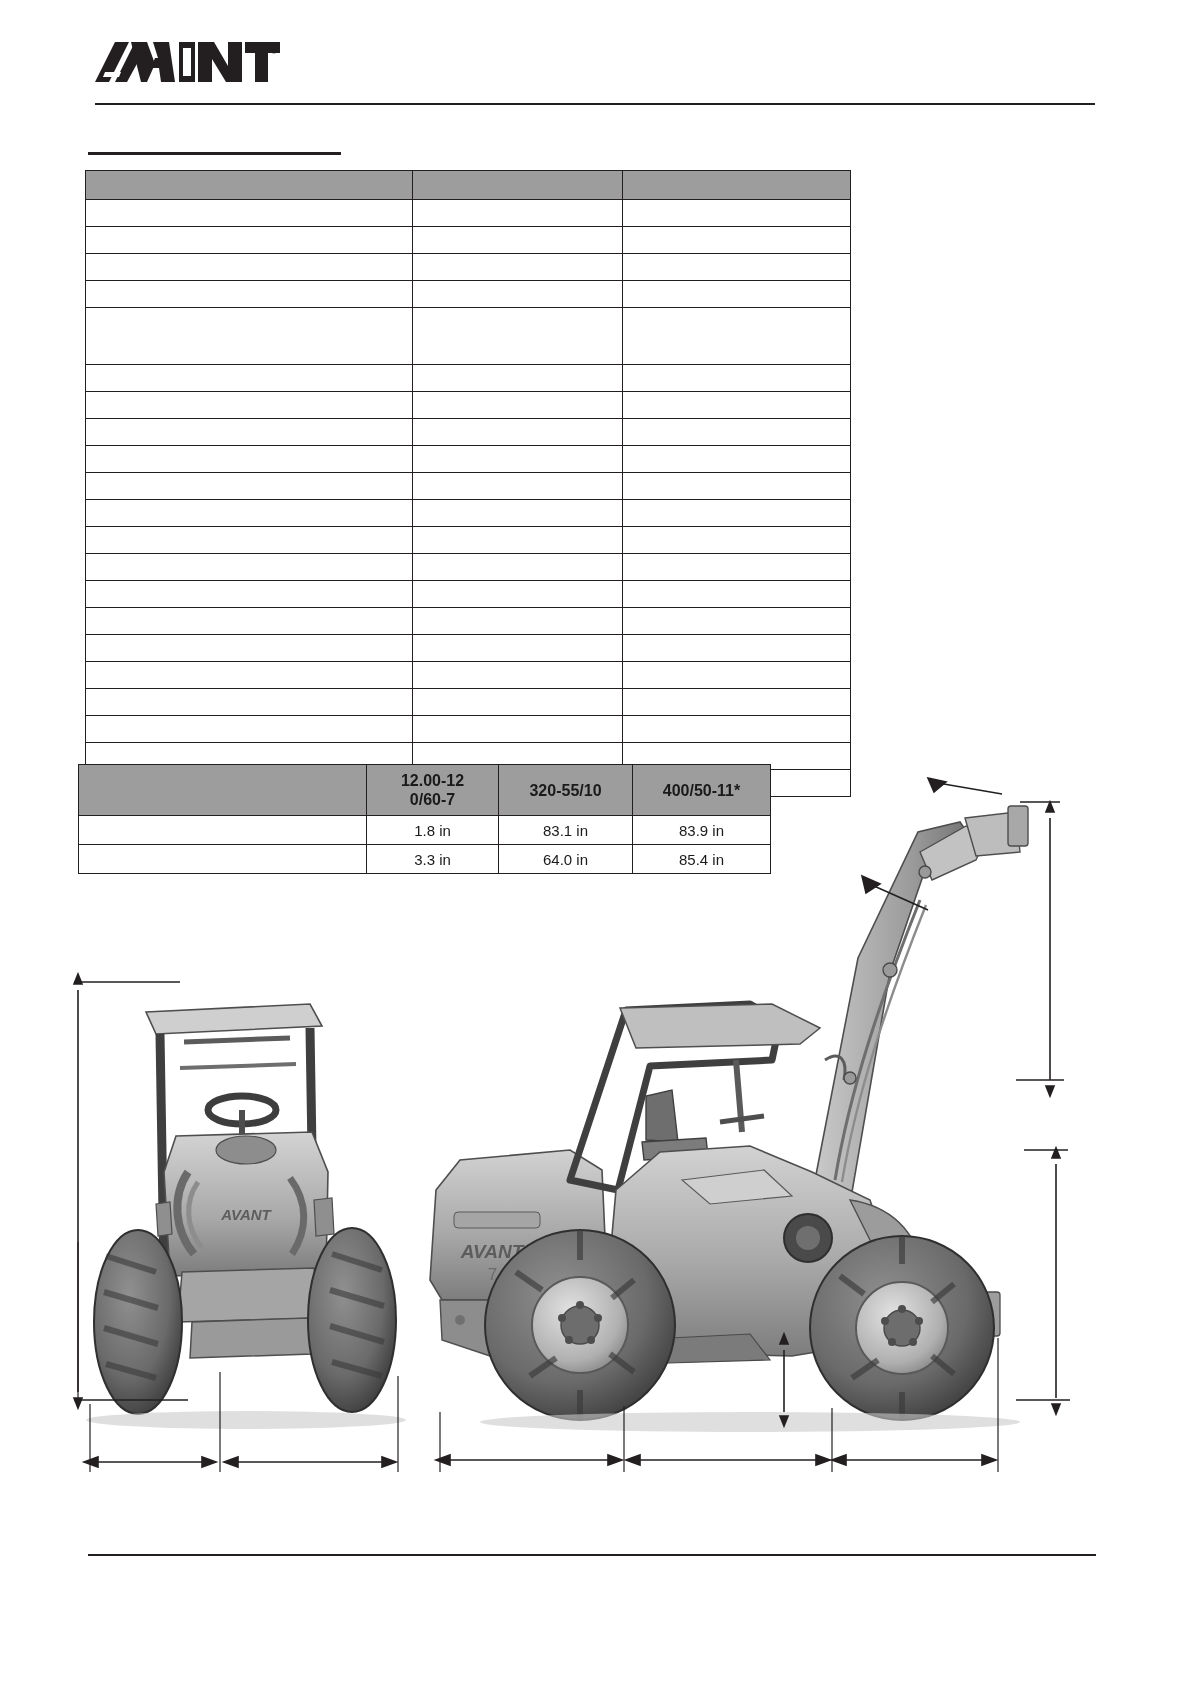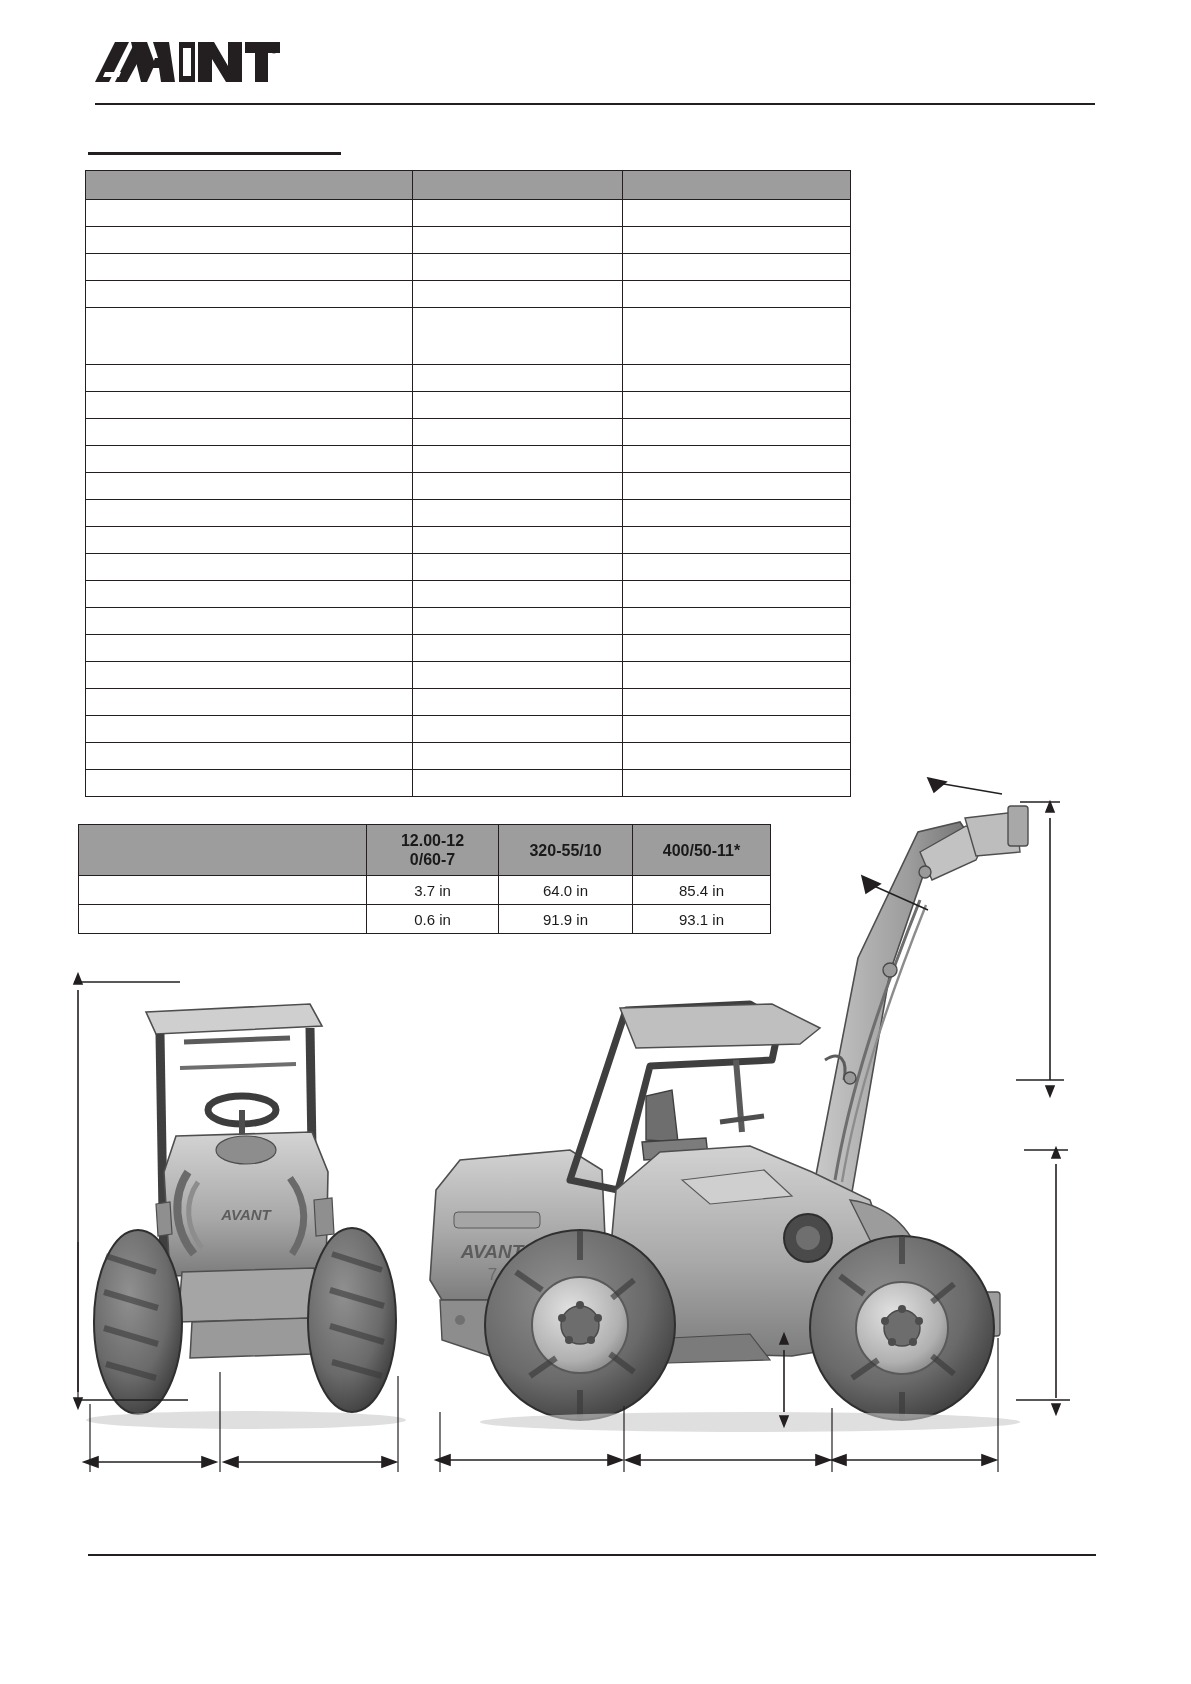--- a/index.html
+++ b/index.html
@@ -75,21 +75,21 @@
     background: #9d9d9d;
     height: 28px;
   }
   .spec-table tr.tall td { height: 56px; }
   .spec-table td.num { text-align: center; }
 
   
   .tyre-table {
     position: absolute;
     left: 78px;
-    top: 824px;
+    top: 764px;
     width: 692px;
     border-collapse: collapse;
     table-layout: fixed;
   }
   .tyre-table col.t1 { width: 288px; }
   .tyre-table col.t2 { width: 132px; }
   .tyre-table col.t3 { width: 134px; }
   .tyre-table col.t4 { width: 138px; }
   .tyre-table th,
   .tyre-table td {
@@ -295,29 +295,29 @@
         <div>12.00-12</div>
         <div>0/60-7</div>
       </th>
       <th>320-55/10</th>
       <th>400/50-11*</th>
     </tr>
   </thead>
   <tbody id="tyre-body">
       <tr>
         <td class="label"></td>
-        <td>3.7 in</td>
+        <td>1.8 in</td>
+        <td>83.1 in</td>
+        <td>83.9 in</td>
+      </tr>
+      <tr>
+        <td class="label"></td>
+        <td>3.3 in</td>
         <td>64.0 in</td>
         <td>85.4 in</td>
-      </tr>
-      <tr>
-        <td class="label"></td>
-        <td>0.6 in</td>
-        <td>91.9 in</td>
-        <td>93.1 in</td>
       </tr>
     </tbody>
 </table>
 
 <div class="drawings">
 
   <svg class="mach" style="left:420px; top:0px;" width="700" height="790" viewBox="0 0 700 790">
     <defs>
       <linearGradient id="gBody" x1="0" y1="0" x2="0" y2="1">
         <stop offset="0%" stop-color="#d2d2d2"></stop>

